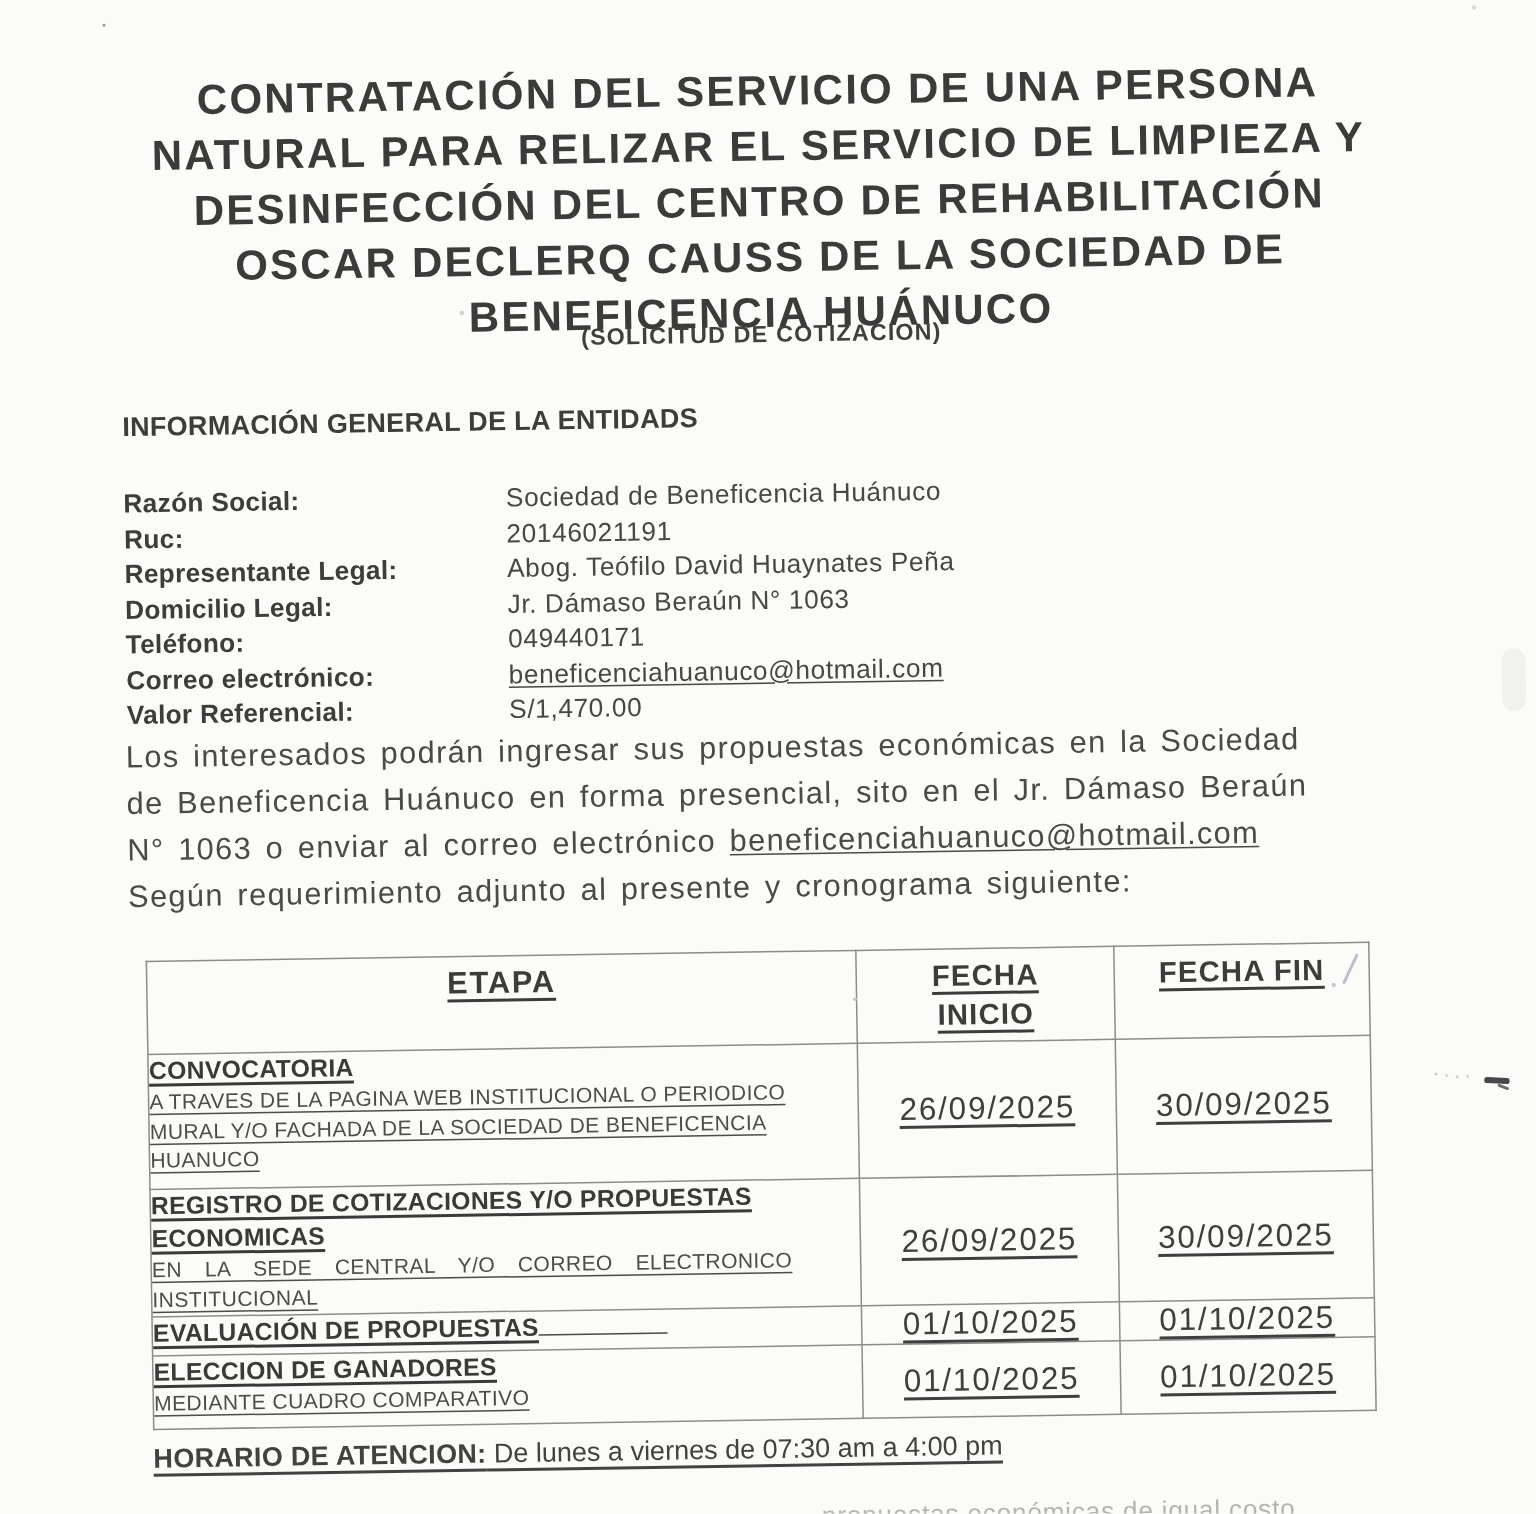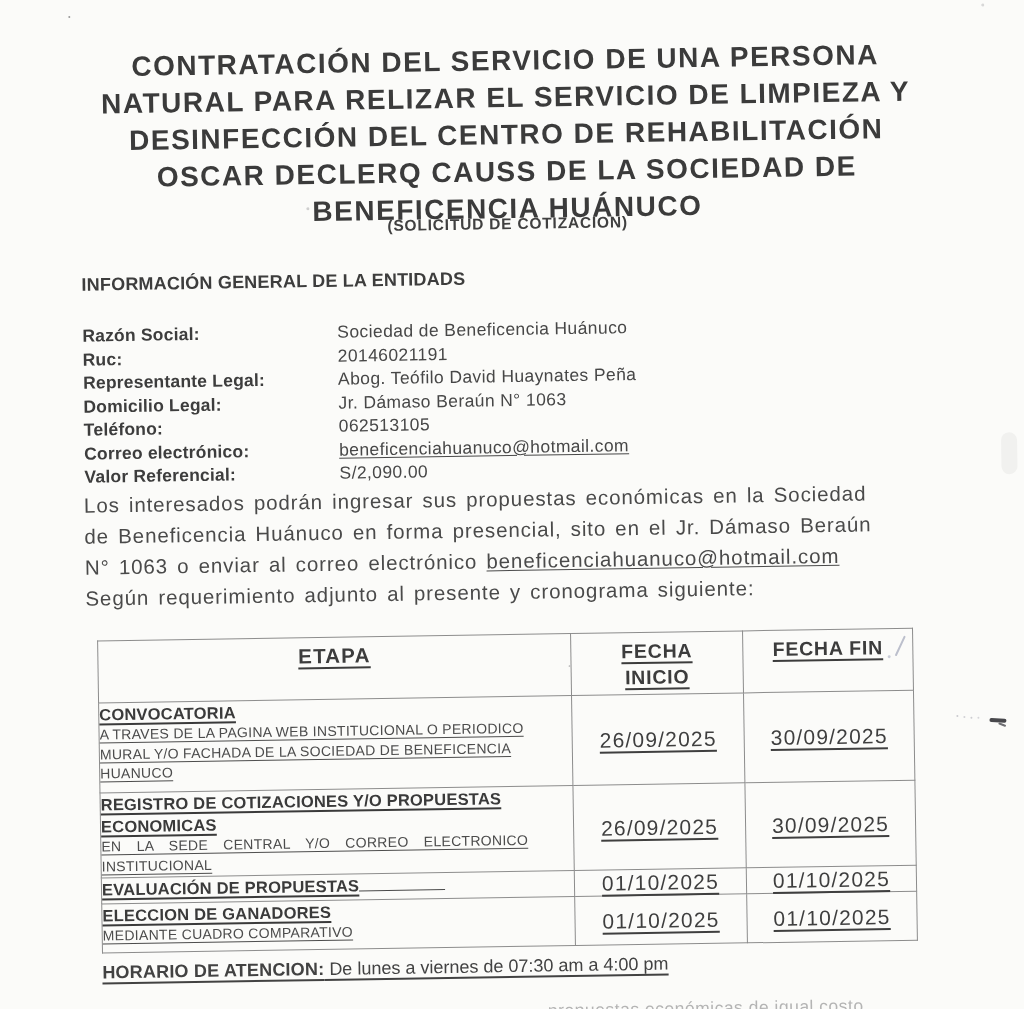--- a/index.html
+++ b/index.html
@@ -111,29 +111,29 @@
     <div class="info-row">
       <span class="info-label">Representante Legal:</span>
       <span class="info-value">Abog. Teófilo David Huaynates Peña</span>
     </div>
     <div class="info-row">
       <span class="info-label">Domicilio Legal:</span>
       <span class="info-value">Jr. Dámaso Beraún N° 1063</span>
     </div>
     <div class="info-row">
       <span class="info-label">Teléfono:</span>
-      <span class="info-value">062513105</span>
+      <span class="info-value">049440171</span>
     </div>
     <div class="info-row">
       <span class="info-label">Correo electrónico:</span>
       <span class="info-value email">beneficenciahuanuco@hotmail.com</span>
     </div>
     <div class="info-row">
       <span class="info-label">Valor Referencial:</span>
-      <span class="info-value">S/2,090.00</span>
+      <span class="info-value">S/1,470.00</span>
     </div>
   </div>
 
   <div class="para">
     <div class="para-line">Los interesados podrán ingresar sus propuestas económicas en la Sociedad</div>
     <div class="para-line">de Beneficencia Huánuco en forma presencial, sito en el Jr. Dámaso Beraún</div>
     <div class="para-line"><span>N° 1063 o enviar al correo electrónico </span><span class="email">beneficenciahuanuco@hotmail.com</span></div>
     <div class="para-line">Según requerimiento adjunto al presente y cronograma siguiente:</div>
   </div>
 

